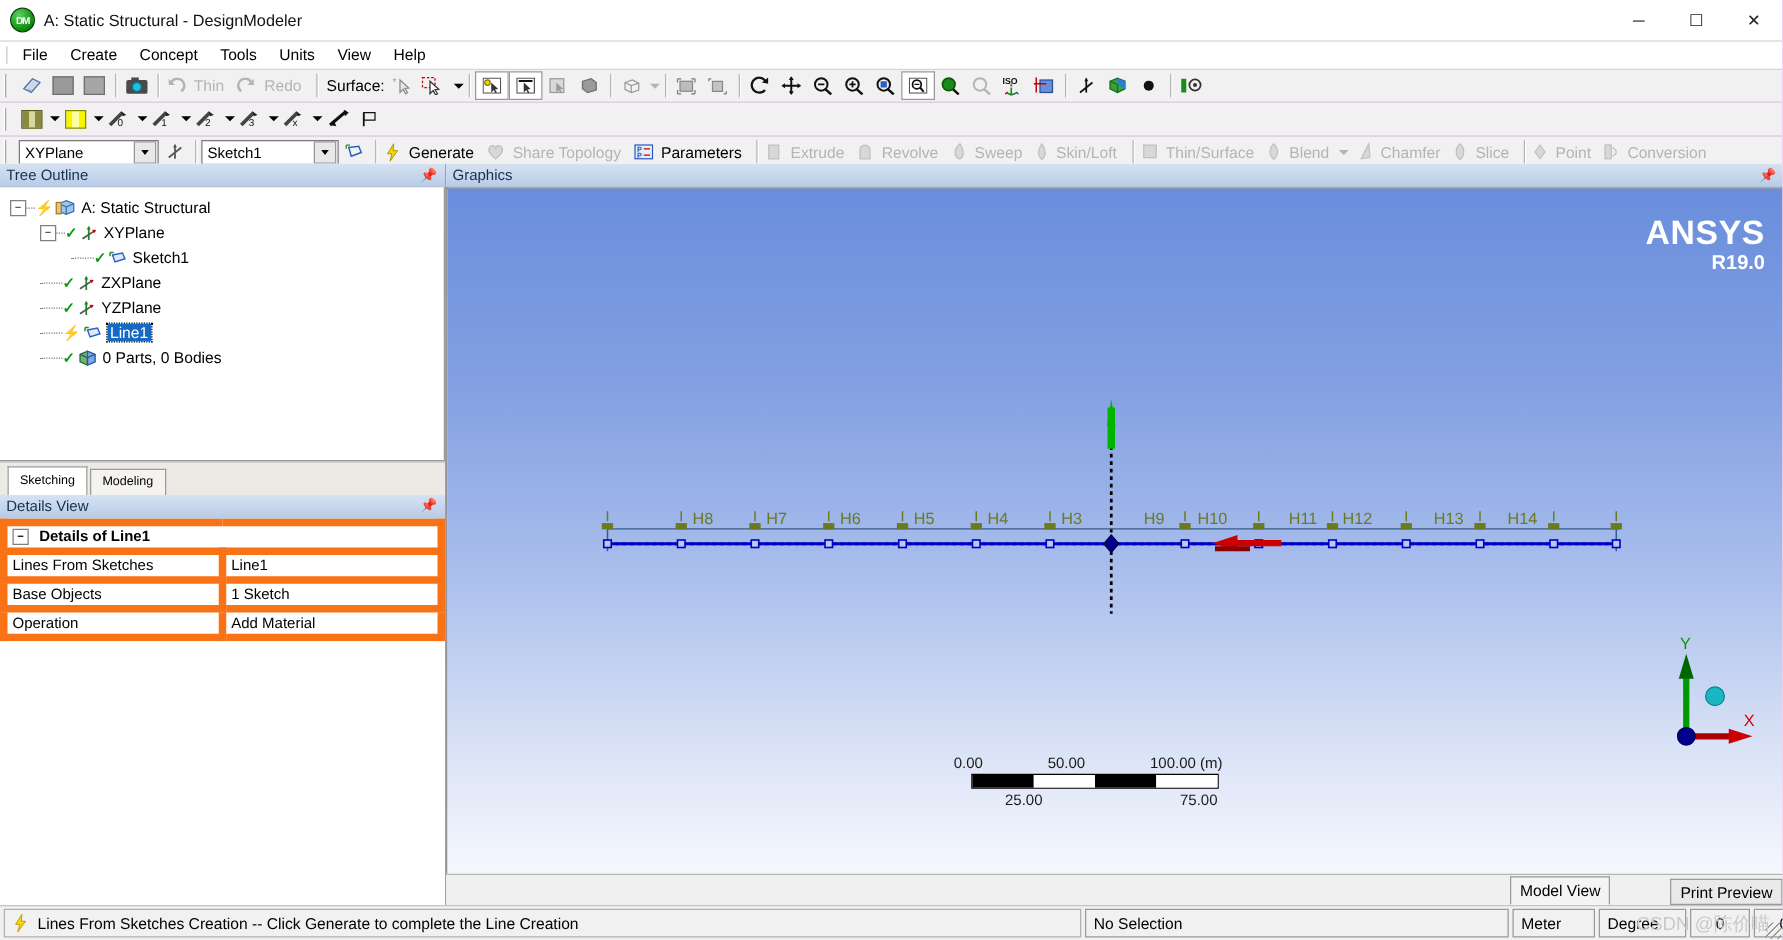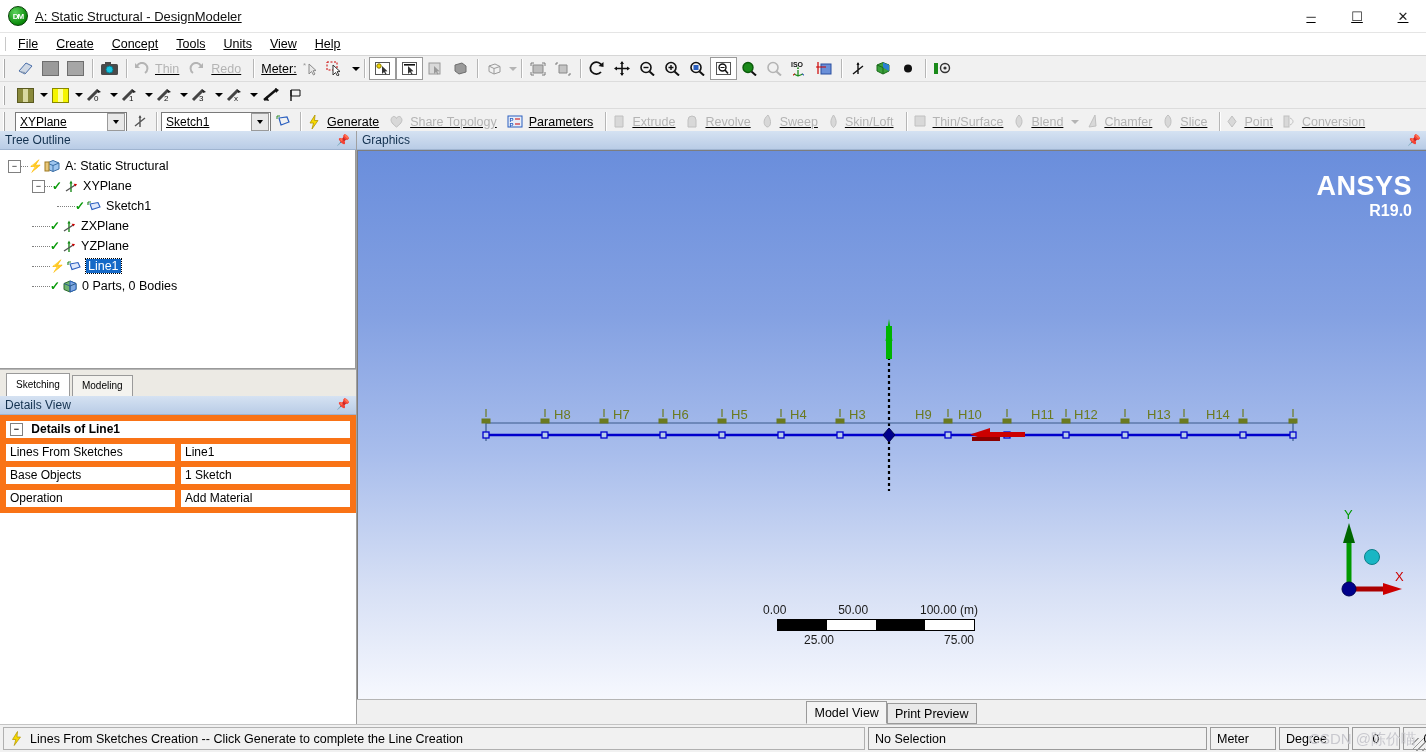--- a/index.html
+++ b/index.html
@@ -2,21 +2,21 @@
 <html><head>
 <meta charset="utf-8">
 <style>
   html,body{margin:0;padding:0;}
   body{
     width:1426px;height:752px;overflow:hidden;
     font-family:"Liberation Sans", sans-serif;
     font-size:12px;color:#000;background:#fff;
     -webkit-font-smoothing:antialiased;
   }
-  .app{position:relative;width:1426px;height:752px;background:#a21caf;text-decoration:underline;}
+  .app{position:relative;width:1426px;height:752px;background:#a21caf;}
 
   
   .titlebar{height:32px;display:flex;align-items:center;background:#fff;border-bottom:1px solid #e5e5e5;}
   .title-ico{width:18px;height:18px;margin-left:8px;margin-right:7px;border-radius:50%;
     background:radial-gradient(circle at 35% 30%,#5dd25d,#0a8a0a 70%,#044d04);
     border:1px solid #063d06;position:relative;flex:0 0 auto;}
   .title-ico span{position:absolute;inset:0;display:flex;align-items:center;justify-content:center;
     color:#fff;font-size:8px;font-weight:bold;letter-spacing:-1px;}
   .title-text{font-size:13px;color:#111;}
   .wbtns{margin-left:auto;display:flex;height:32px;}
@@ -96,22 +96,22 @@
   .scalebar{position:absolute;left:405px;bottom:52px;width:215px;font-size:12px;color:#1a1a1a;}
   .sb-top{display:flex;justify-content:space-between;}
   .sb-bar{height:10px;display:flex;border:1px solid #000;margin:2px 0;}
   .sb-bar i{flex:1;display:block;}
   .sb-bar i.k{background:#000;}
   .sb-bar i.w{background:#fff;}
   .sb-bot{display:flex;justify-content:space-between;padding:0 27px;}
 
   .triad{position:absolute;right:20px;bottom:100px;width:86px;height:96px;}
 
-  .vtabs{height:24px;display:flex;align-items:flex-end;justify-content:center;background:#f0f0f0;
-     border-top:1px solid #b5b5b5;padding-left:0;position:relative;}
+  .vtabs{height:24px;display:flex;align-items:flex-end;justify-content:flex-end;background:#f0f0f0;
+     border-top:1px solid #b5b5b5;padding-left:0;position:relative;gap:48px;}
   .vtab{height:19px;padding:0 7px;font-size:12.5px;background:#e9e9e9;border:1px solid #9a9a9a;
     display:flex;align-items:center;}
   .vtab.active{background:#f4f4f4;height:21px;border-bottom-color:#f4f4f4;}
 
   
   .status{position:absolute;left:0;bottom:0;width:1426px;height:27px;display:flex;align-items:center;
       background:#f1f1f1;border-top:1px solid #c4c4c4;}
   .sfield{height:21px;border:1px solid #9a9a9a;background:#f1f1f1;display:flex;align-items:center;
       padding:0 6px;font-size:12.5px;margin-right:3px;}
   .watermark{position:absolute;right:10px;bottom:3px;font-size:15px;color:#c9c9cf;white-space:nowrap;pointer-events:none;}
@@ -180,21 +180,21 @@
     </div>
     <div class="tbtn-txt">
       <svg width="16" height="14" viewBox="0 0 16 14">
           <path d="M4 11 A5.5 5.5 0 1 1 12 4" fill="none" stroke="#b4b4b4" stroke-width="2"></path>
           <path d="M14 1 L14 6 L9 6 Z" fill="#b4b4b4"></path>
         </svg>
       <span class="tlabel dis">Redo</span>
     </div>
     <div class="tsep"></div>
 
-    <span class="tlabel">Meter:</span>
+    <span class="tlabel">Surface:</span>
     <div class="tbtn">
       <svg width="18" height="15" viewBox="0 0 18 15">
           <text x="0" y="7" font-size="8" fill="#9a9a9a">*</text>
           <path d="M6 3 L6 13 L8.5 10.5 L10.5 14 L12 13 L10 9.8 L13 9.5 Z" fill="#e8e8e8" stroke="#8a8a8a"></path>
         </svg>
     </div>
     <div class="tbtn">
       <svg width="22" height="15" viewBox="0 0 22 15">
           <rect x="1" y="1" width="10" height="8" fill="none" stroke="#cc0000" stroke-dasharray="2,1.5"></rect>
           <path d="M7 4 L7 14 L9.5 11.5 L11.5 15 L13 14 L11 10.8 L14 10.5 Z" fill="#fff" stroke="#333"></path>

